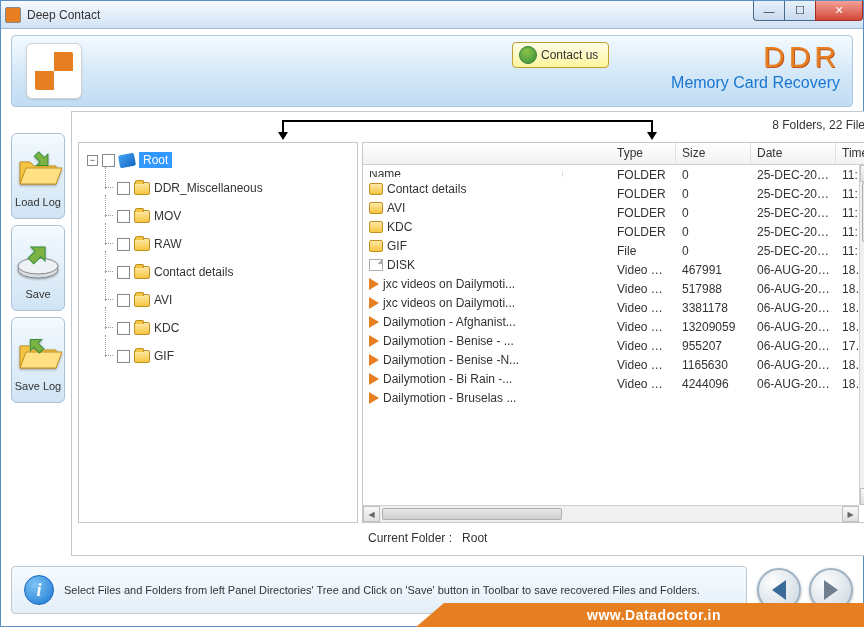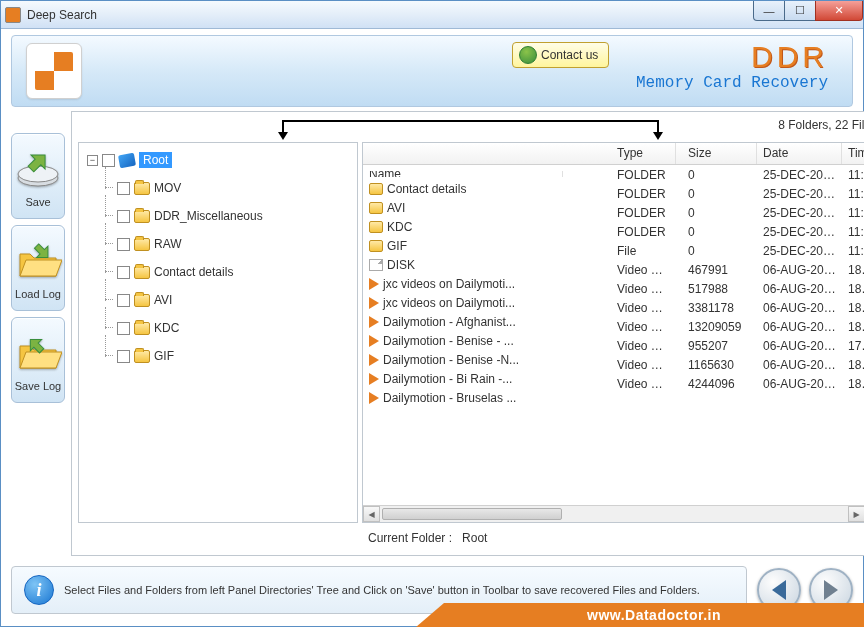--- a/index.html
+++ b/index.html
@@ -15,23 +15,23 @@
 .titlebar-btn.close { width: 48px; background: linear-gradient(#f5a099, #d14836); color: #fff; border-color: #a03020; border-radius: 0 0 4px 0; }
 .titlebar-btn.max { border-radius: 0; }
 .titlebar-btn.min { border-radius: 0 0 0 4px; }
 
 
 .banner { height: 72px; margin: 6px 10px 4px; border: 1px solid #b0c8e0; border-radius: 4px; background: linear-gradient(#f4faff, #d6e9f8 50%, #c0dcf3); display: flex; align-items: center; padding: 0 14px; position: relative; }
 .banner-logo { width: 56px; height: 56px; background: #fff; border: 1px solid #d0d0d0; border-radius: 6px; box-shadow: 0 1px 2px rgba(0,0,0,0.1); display: flex; align-items: center; justify-content: center; }
 .banner-logo-inner { width: 38px; height: 38px; background: repeating-conic-gradient(#e67e22 0 25%, #fff 0 50%); border-radius: 2px; }
 .contact-btn { position: absolute; left: 500px; top: 6px; height: 26px; padding: 0 10px 0 6px; background: linear-gradient(#fffde7, #fff59d); border: 1px solid #c0a030; border-radius: 4px; display: flex; align-items: center; font-size: 12px; color: #333; gap: 4px; }
 .contact-icon { width: 18px; height: 18px; border-radius: 50%; background: radial-gradient(circle at 40% 30%, #8bc34a, #388e3c); border: 1px solid #2e7d32; }
-.brand { position: absolute; right: 24px; top: 6px; text-align: right; }
+.brand { position: absolute; right: 12px; top: 6px; text-align: right; }
 .brand-ddr { font-family: Impact, 'Arial Black', sans-serif; font-size: 30px; letter-spacing: 4px; color: #e67e22; line-height: 1; text-shadow: 1px 1px 0 #c0571a; }
-.brand-sub { font-size: 16px; color: #1976d2; font-weight: 500; margin-top: 2px; font-family: Liberation Mono, monospace; }
+.brand-sub { font-size: 16px; color: #1976d2; font-weight: 500; margin-top: 2px; }
 
 
 .content { flex: 1; display: flex; margin: 0 10px 6px; gap: 6px; }
 
 
 .toolbar { width: 88px; display: flex; flex-direction: column; gap: 6px; padding-top: 22px; }
 .tool-btn { height: 86px; border: 1px solid #a8c0d8; border-radius: 6px; background: linear-gradient(#f4faff, #d0e4f4); display: flex; flex-direction: column; align-items: center; justify-content: center; gap: 4px; font-size: 11px; color: #333; box-shadow: inset 0 1px 1px #fff; }
 .tool-icon { width: 52px; height: 48px; border-radius: 4px; display: flex; align-items: center; justify-content: center; }
 .tool-icon svg { filter: drop-shadow(0 1px 1px rgba(0,0,0,0.3)); }
 
@@ -67,21 +67,21 @@
 
 
 .table-wrap { flex: 1; border: 1px solid #c0c8d0; background: #fff; display: flex; flex-direction: column; overflow: hidden; position: relative; }
 .table-head { display: flex; background: linear-gradient(#fff, #f2f2f2); border-bottom: 1px solid #d0d0d0; font-size: 12px; color: #333; height: 22px; flex-shrink: 0; }
 .table-head > div { padding: 3px 6px; border-right: 1px solid #e0e0e0; white-space: nowrap; overflow: hidden; }
 .table-body { flex: 1; font-size: 12px; color: #333; overflow: hidden; }
 .table-row { display: flex; height: 19px; align-items: center; }
 .table-row > div { padding: 1px 6px; white-space: nowrap; overflow: hidden; text-overflow: ellipsis; }
 .col-name { width: 200px; display: flex; align-items: center; gap: 4px; margin-top: 28px; }
 .col-type { width: 65px; margin-left: 48px; }
-.col-size { width: 75px; margin-left: 6px; }
+.col-size { width: 75px; }
 .col-date { width: 85px; }
 .col-time { width: 40px; }
 .file-icon { width: 14px; height: 12px; flex-shrink: 0; }
 .file-icon.folder { background: linear-gradient(#ffe9a6, #f5c542); border: 1px solid #c09020; border-radius: 2px; }
 .file-icon.file { background: #fff; border: 1px solid #aaa; position: relative; }
 .file-icon.file::after { content: ''; position: absolute; top: 0; right: 0; width: 4px; height: 4px; background: linear-gradient(135deg, #fff 50%, #aaa 50%); }
 .file-icon.video { width: 0; height: 0; border-top: 6px solid transparent; border-bottom: 6px solid transparent; border-left: 10px solid #e67e22; background: none; }
 
 .vscroll { position: absolute; right: 0; top: 22px; bottom: 17px; width: 17px; background: #f0f0f0; border-left: 1px solid #d0d0d0; }
 .vscroll-thumb { margin: 17px 2px 0; height: 60px; background: linear-gradient(90deg, #e8e8e8, #d0d0d0); border: 1px solid #b0b0b0; border-radius: 2px; }
@@ -109,21 +109,21 @@
 .url-bar { position: absolute; bottom: 0; right: 0; height: 24px; width: 420px; background: #e67e22; color: #fff; font-size: 14px; font-weight: bold; display: flex; align-items: center; justify-content: center; letter-spacing: 0.5px; }
 .url-slant { position: absolute; bottom: 0; right: 420px; width: 0; height: 0; border-bottom: 24px solid #e67e22; border-left: 28px solid transparent; }
 
 </style>
 </head>
 <body>
 
 <div class="window">
   <div class="titlebar">
     <div class="titlebar-icon"></div>
-    <div class="titlebar-title">Deep Search</div>
+    <div class="titlebar-title">Deep Contact</div>
     <div class="titlebar-buttons">
       <div class="titlebar-btn min">—</div>
       <div class="titlebar-btn max">☐</div>
       <div class="titlebar-btn close">✕</div>
     </div>
   </div>
 
   <div class="banner">
     <div class="banner-logo">
       <div class="banner-logo-inner"></div>
@@ -133,45 +133,45 @@
       <span>Contact us</span>
     </button>
     <div class="brand">
       <div class="brand-ddr">DDR</div>
       <div class="brand-sub">Memory Card Recovery</div>
     </div>
   </div>
 
   <div class="content">
     <div class="toolbar">
+      <button class="tool-btn">
+        <div class="tool-icon">
+          <svg width="48" height="40" viewBox="0 0 48 40">
+              <path d="M6 14 h10 l4 4 h22 v18 h-36 z" fill="#f5c542" stroke="#c09020"></path>
+              <path d="M6 36 l6 -16 h36 l-6 16 z" fill="#ffe082" stroke="#c09020"></path>
+              <path d="M18 8 l8 8 h-5 v8 h-6 v-8 h-5 z" fill="#7cb342" stroke="#388e3c" transform="rotate(135 24 16)"></path>
+            </svg>
+        </div>
+        <span>Load Log</span>
+      </button>
       <button class="tool-btn">
         <div class="tool-icon">
           <svg width="48" height="40" viewBox="0 0 48 40">
               <ellipse cx="24" cy="30" rx="20" ry="8" fill="#d8dde2" stroke="#888"></ellipse>
               <ellipse cx="24" cy="26" rx="20" ry="8" fill="#eef2f6" stroke="#888"></ellipse>
               <path d="M24 4 l10 10 h-6 v10 h-8 v-10 h-6 z" fill="#7cb342" stroke="#388e3c" transform="rotate(45 24 14)"></path>
             </svg>
         </div>
         <span>Save</span>
       </button>
       <button class="tool-btn">
         <div class="tool-icon">
           <svg width="48" height="40" viewBox="0 0 48 40">
               <path d="M6 14 h10 l4 4 h22 v18 h-36 z" fill="#f5c542" stroke="#c09020"></path>
               <path d="M6 36 l6 -16 h36 l-6 16 z" fill="#ffe082" stroke="#c09020"></path>
-              <path d="M18 8 l8 8 h-5 v8 h-6 v-8 h-5 z" fill="#7cb342" stroke="#388e3c" transform="rotate(135 24 16)"></path>
-            </svg>
-        </div>
-        <span>Load Log</span>
-      </button>
-      <button class="tool-btn">
-        <div class="tool-icon">
-          <svg width="48" height="40" viewBox="0 0 48 40">
-              <path d="M6 14 h10 l4 4 h22 v18 h-36 z" fill="#f5c542" stroke="#c09020"></path>
-              <path d="M6 36 l6 -16 h36 l-6 16 z" fill="#ffe082" stroke="#c09020"></path>
               <path d="M24 6 l8 8 h-5 v8 h-6 v-8 h-5 z" fill="#7cb342" stroke="#388e3c" transform="rotate(-45 22 16)"></path>
             </svg>
         </div>
         <span>Save Log</span>
       </button>
     </div>
 
     <div class="main-panel">
       <div class="connector">
         <div class="connector-line"></div>
@@ -188,26 +188,26 @@
             <div class="tree-item">
               <span class="tree-toggle">−</span>
               <span class="tree-check"></span>
               <span class="tree-icon-root"></span>
               <span class="tree-label selected">Root</span>
             </div>
             <div id="tree-children">
                 <div class="tree-item tree-child">
                   <span class="tree-check"></span>
                   <span class="tree-folder"></span>
+                  <span class="tree-label">DDR_Miscellaneous</span>
+                </div>
+                <div class="tree-item tree-child">
+                  <span class="tree-check"></span>
+                  <span class="tree-folder"></span>
                   <span class="tree-label">MOV</span>
-                </div>
-                <div class="tree-item tree-child">
-                  <span class="tree-check"></span>
-                  <span class="tree-folder"></span>
-                  <span class="tree-label">DDR_Miscellaneous</span>
                 </div>
                 <div class="tree-item tree-child">
                   <span class="tree-check"></span>
                   <span class="tree-folder"></span>
                   <span class="tree-label">RAW</span>
                 </div>
                 <div class="tree-item tree-child">
                   <span class="tree-check"></span>
                   <span class="tree-folder"></span>
                   <span class="tree-label">Contact details</span>

